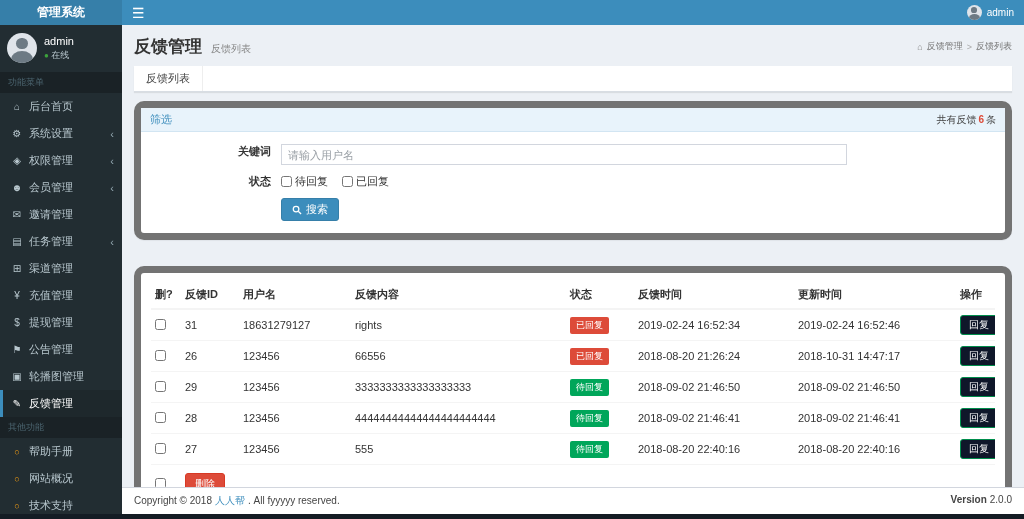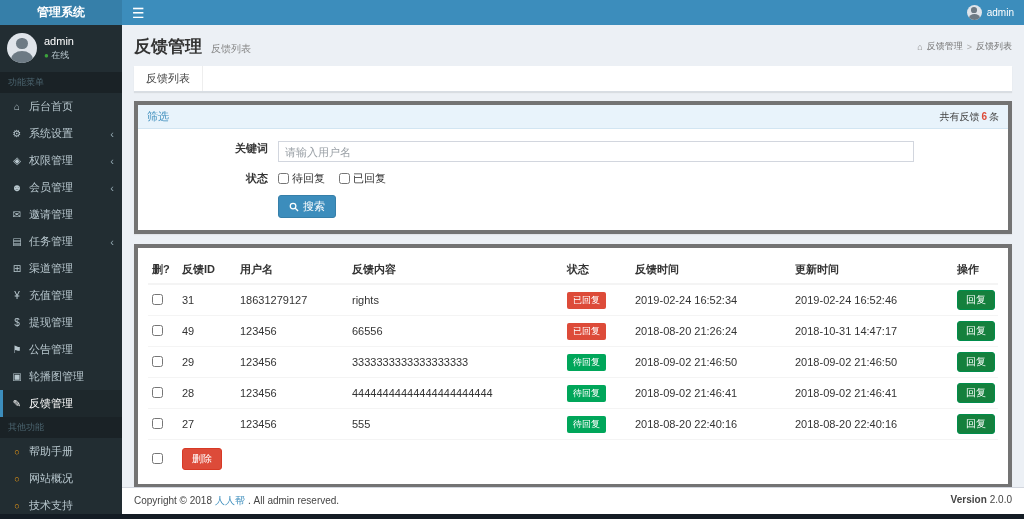--- a/index.html
+++ b/index.html
@@ -43,30 +43,30 @@
   .content-header { display:flex; align-items:center; justify-content:space-between; margin:2px 0 8px; }
   .page-title { font-size:17px; font-weight:600; color:#333; }
   .page-subtitle { font-size:10px; color:#888; margin-left:6px; font-weight:normal; }
   .breadcrumb { font-size:9px; color:#777; display:flex; align-items:center; gap:4px; }
   .breadcrumb .crumb { color:#777; cursor:pointer; }
   .breadcrumb .sep { color:#aaa; }
 
   .tabbar { background:#fff; border-bottom:1px solid #d8dde3; display:flex; margin-bottom:9px; box-shadow:0 1px 1px rgba(0,0,0,.08); }
   .tab { padding:5px 12px; font-size:11px; color:#444; border-right:1px solid #eee; background:#fff; cursor:pointer; }
 
-  .panel { background:#fff; border:4px solid #737373; border-radius:0; margin-bottom:10px; box-shadow:0 1px 1px rgba(0,0,0,.05); }
+  .panel { background:#fff; border:7px solid #737373; border-radius:10px; margin-bottom:26px; box-shadow:0 1px 1px rgba(0,0,0,.05); }
   .panel-heading { background:#e8f3fb; color:#3c8dbc; padding:4px 9px; display:flex; justify-content:space-between; align-items:center;
                    border-bottom:1px solid #d2e5f2; font-size:11px; }
   .count-text { color:#444; font-size:10px; }
   .count-num { color:#dd4b39; font-weight:bold; margin:0 2px; }
 
   .filter-body { padding:12px 10px 12px; }
   .form-row { display:flex; margin-bottom:9px; align-items:flex-start; }
   .form-label { width:130px; text-align:right; padding-right:10px; font-weight:bold; color:#333; font-size:11px; flex:0 0 auto; }
-  .form-input { width:636px; height:21px; border:1px solid #d2d6de; padding:2px 6px; font-size:11px; color:#333; border-radius:0; outline:none; }
+  .form-input { width:566px; height:21px; border:1px solid #d2d6de; padding:2px 6px; font-size:11px; color:#333; border-radius:0; outline:none; }
   .form-input::placeholder { color:#9aa0a6; }
   .checkbox-group { display:flex; gap:14px; align-items:center; font-size:11px; color:#333; }
   .checkbox-group label { display:flex; align-items:center; gap:3px; cursor:pointer; }
   input[type="checkbox"] { width:11px; height:11px; cursor:pointer; }
   .btn-search { background:#3c8dbc; border:1px solid #367fa9; color:#fff; font-size:11px; padding:3px 10px; border-radius:3px;
                 display:inline-flex; gap:4px; align-items:center; cursor:pointer; }
 
   .table-body { padding:8px 10px 10px; }
   .feedback-table { width:100%; border-collapse:collapse; table-layout:fixed; font-size:11px; color:#333; }
   .feedback-table th { text-align:left; font-weight:bold; padding:6px 4px; border-bottom:2px solid #f4f4f4; white-space:nowrap; }
@@ -74,21 +74,21 @@
   .feedback-table th:nth-child(1), .feedback-table td:nth-child(1) { width:30px; }
   .feedback-table th:nth-child(2), .feedback-table td:nth-child(2) { width:58px; }
   .feedback-table th:nth-child(3), .feedback-table td:nth-child(3) { width:112px; }
   .feedback-table th:nth-child(4), .feedback-table td:nth-child(4) { width:215px; }
   .feedback-table th:nth-child(5), .feedback-table td:nth-child(5) { width:68px; }
   .feedback-table th:nth-child(6), .feedback-table td:nth-child(6) { width:160px; }
   .feedback-table th:nth-child(7), .feedback-table td:nth-child(7) { width:162px; }
   .badge { color:#fff; font-size:9px; padding:2px 6px; border-radius:2px; display:inline-block; }
   .badge.red { background:#dd4b39; }
   .badge.green { background:#00a65a; }
-  .btn-reply { background:#15803d; border:1px solid #008d4c; color:#fff; font-size:10px; padding:2px 8px; border-radius:3px; cursor:pointer; }
+  .btn-reply { background:#0f172a; border:1px solid #008d4c; color:#fff; font-size:10px; padding:2px 8px; border-radius:3px; cursor:pointer; }
   .btn-delete { background:#dd4b39; border:1px solid #d73925; color:#fff; font-size:10px; padding:3px 9px; border-radius:3px; cursor:pointer; }
   .delete-row td { padding:8px 4px 4px; }
 
   
   .footer { background:#fff; border-top:1px solid #d2d6de; padding:6px 12px; display:flex; justify-content:space-between;
             font-size:10px; color:#444; }
   .footer .brand-link { color:#3c8dbc; cursor:pointer;font-family:Liberation Mono, monospace; }
   .footer .ver-label { font-weight:bold; margin-right:3px; }
   .copyright span { margin-right:3px; }
   .bottom-strip { height:5px; background:#141c24; }
@@ -296,21 +296,21 @@
     <td>18631279127</td>
     <td>rights</td>
     <td><span class="badge red">已回复</span></td>
     <td>2019-02-24 16:52:34</td>
     <td>2019-02-24 16:52:46</td>
     <td><button class="btn-reply">回复</button></td>
   </tr>
 
   <tr>
     <td><input type="checkbox" style=""></td>
-    <td>49</td>
+    <td>26</td>
     <td>123456</td>
     <td>66556</td>
     <td><span class="badge red">已回复</span></td>
     <td>2018-08-20 21:26:24</td>
     <td>2018-10-31 14:47:17</td>
     <td><button class="btn-reply">回复</button></td>
   </tr>
 
   <tr>
     <td><input type="checkbox" style=""></td>
@@ -355,21 +355,21 @@
               </tr>
             </tfoot>
           </table>
         </div>
       </div>
 
     </div>
 
     <div class="footer">
       <span class="copyright">
-        <span>Copyright © 2018</span><span class="brand-link">人人帮</span><span>. All admin reserved.</span>
+        <span>Copyright © 2018</span><span class="brand-link">人人帮</span><span>. All fyyyyy reserved.</span>
       </span>
       <span>
         <span class="ver-label">Version</span><span>2.0.0</span>
       </span>
     </div>
   </div>
 </div>
 
 <div class="bottom-strip"></div>
 

